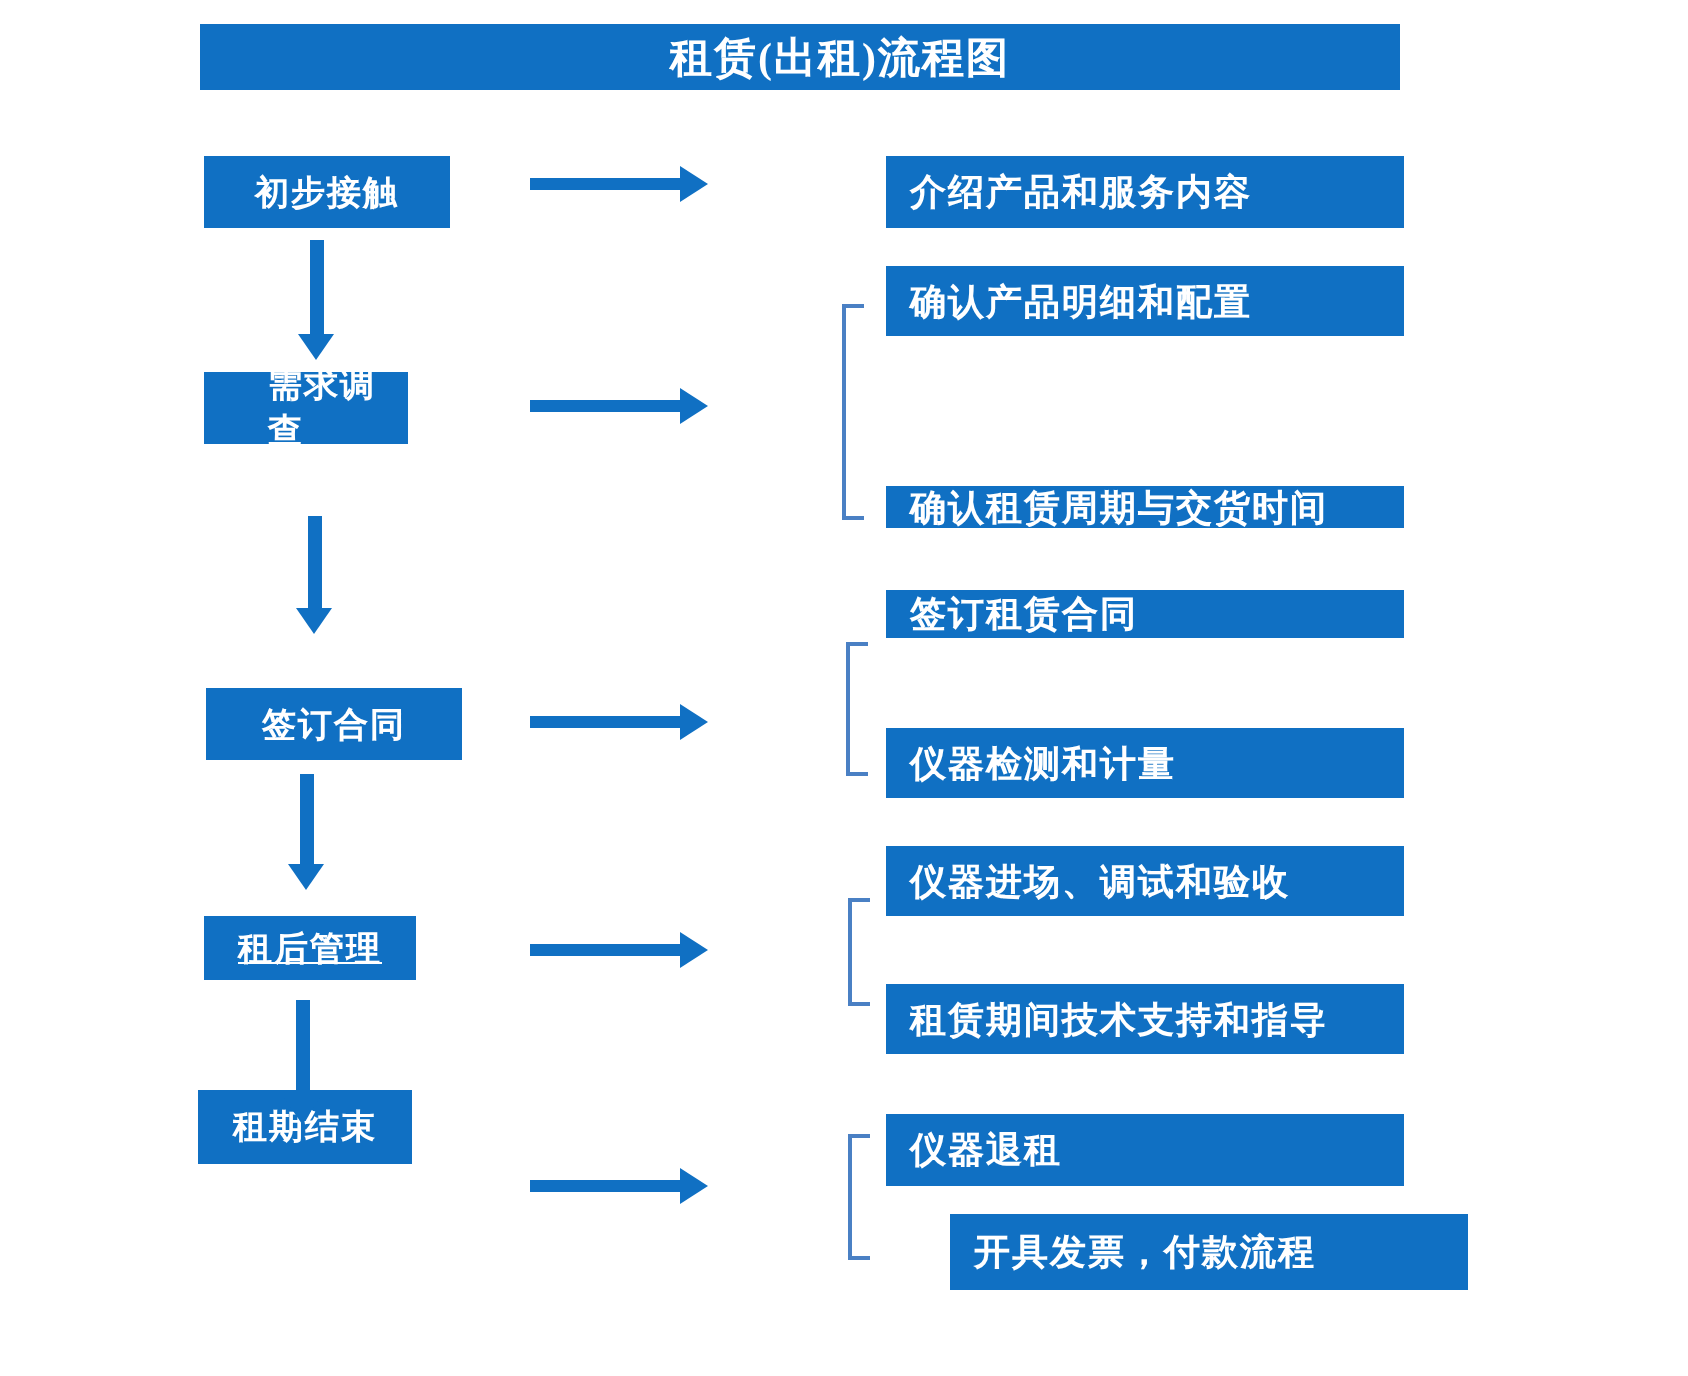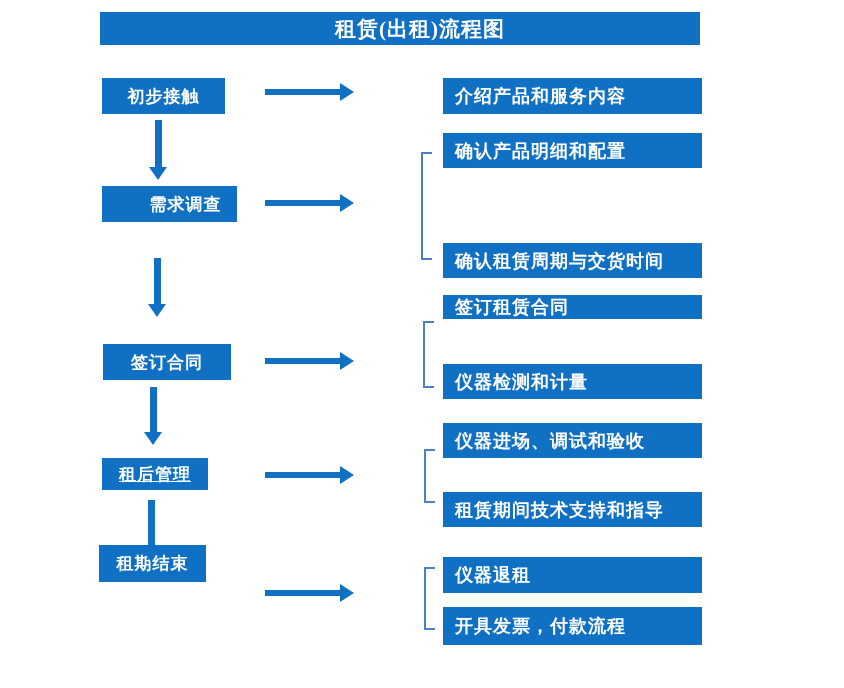--- a/index.html
+++ b/index.html
@@ -113,21 +113,21 @@
 
 <div class="canvas">
 
   <div class="title-bar">
     <span>租赁(出租)流程图</span>
   </div>
 
   <div class="step-box" style="left:102px; top:78px; width:123px; height:36px;">
     <span>初步接触</span>
   </div>
-  <div class="step-box" style="left:102px; top:186px; width:135px; height:36px;padding-left:32px;">
+  <div class="step-box" style="left:102px; top:186px; width:102px; height:36px;padding-left:32px;">
     <span>需求调查</span>
   </div>
   <div class="step-box" style="left:103px; top:344px; width:128px; height:36px;">
     <span>签订合同</span>
   </div>
   <div class="step-box" style="left:102px; top:458px; width:106px; height:32px;text-decoration:underline;">
     <span>租后管理</span>
   </div>
   <div class="step-box" style="left:99px; top:545px; width:107px; height:37px;">
     <span>租期结束</span>
@@ -175,35 +175,35 @@
   <div class="bracket" style="left:423px; top:321px; height:67px;"></div>
   <div class="bracket" style="left:424px; top:449px; height:54px;"></div>
   <div class="bracket" style="left:424px; top:567px; height:63px;"></div>
 
   <div class="out-box" style="top:78px;">
     <span>介绍产品和服务内容</span>
   </div>
   <div class="out-box" style="top:133px; height:35px;">
     <span>确认产品明细和配置</span>
   </div>
-  <div class="out-box" style="top:243px; height:35px;">
+  <div class="out-box" style="top:243px; height:21px;">
     <span>确认租赁周期与交货时间</span>
   </div>
   <div class="out-box" style="top:295px; height:24px;">
     <span>签订租赁合同</span>
   </div>
   <div class="out-box" style="top:364px; height:35px;">
     <span>仪器检测和计量</span>
   </div>
   <div class="out-box" style="top:423px; height:35px;">
     <span>仪器进场、调试和验收</span>
   </div>
   <div class="out-box" style="top:492px; height:35px;">
     <span>租赁期间技术支持和指导</span>
   </div>
   <div class="out-box" style="top:557px;">
     <span>仪器退租</span>
   </div>
-  <div class="out-box" style="top:607px; height:38px;">
+  <div class="out-box" style="top:607px; height:38px;margin-left:32px;">
     <span>开具发票，付款流程</span>
   </div>
 
 </div>
 
 </body></html>

